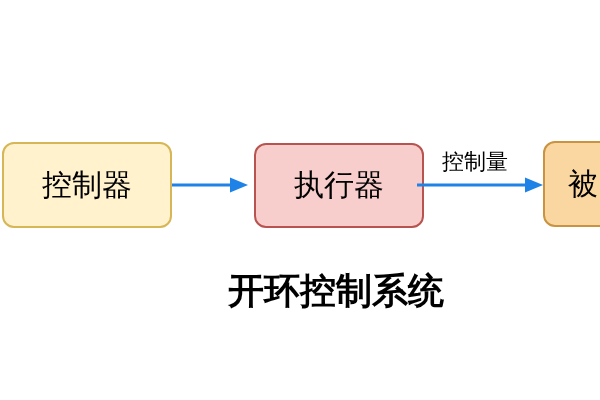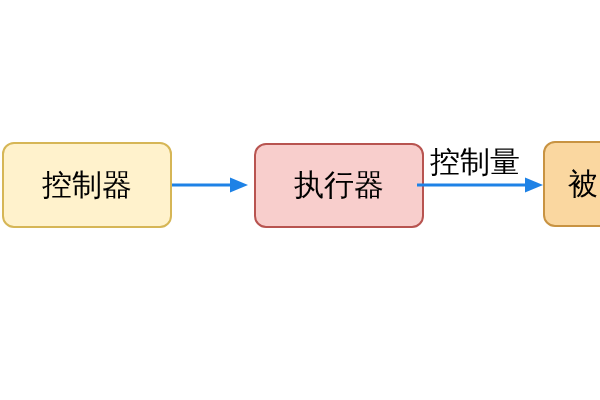--- a/index.html
+++ b/index.html
@@ -52,21 +52,21 @@
     position: absolute;
     display: block;
   }
   .arrow-1 { left: 171px; top: 174px; }
   .arrow-2 { left: 416px; top: 174px; }
   .arrow-label {
     position: absolute;
     left: 475px;
     top: 147px;
     transform: translateX(-50%);
-    font-size: 30px;
+    font-size: 22px;
     line-height: 30px;
     color: #000000;
     white-space: nowrap;
   }
   .diagram-title {
     position: absolute;
     left: 336px;
     top: 270px;
     transform: translateX(-50%);
     font-size: 36px;
@@ -98,14 +98,15 @@
 
   <svg class="arrow arrow-2" width="129" height="22" viewBox="0 0 129 22">
     <line x1="1" y1="11" x2="112" y2="11" stroke="#1E82E6" stroke-width="3"></line>
     <polygon points="109,3.5 127,11 109,18.5" fill="#1E82E6"></polygon>
   </svg>
 
   <div class="box box-controlled-object">
     <span>被</span>
   </div>
 
+  <div class="diagram-title">开环控制系统</div>
 
 </div>
 
 </body></html>

